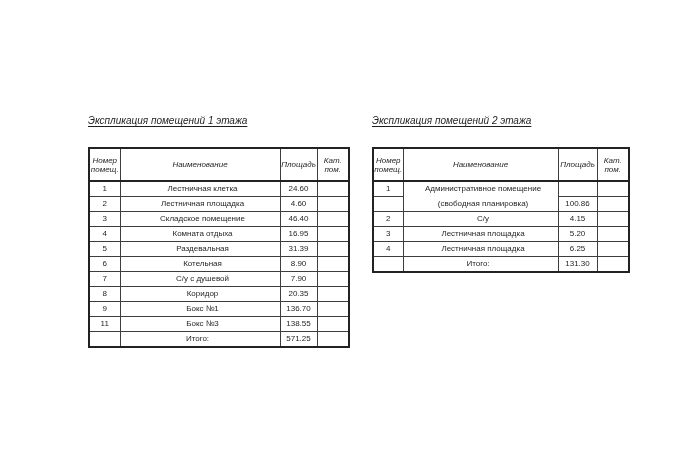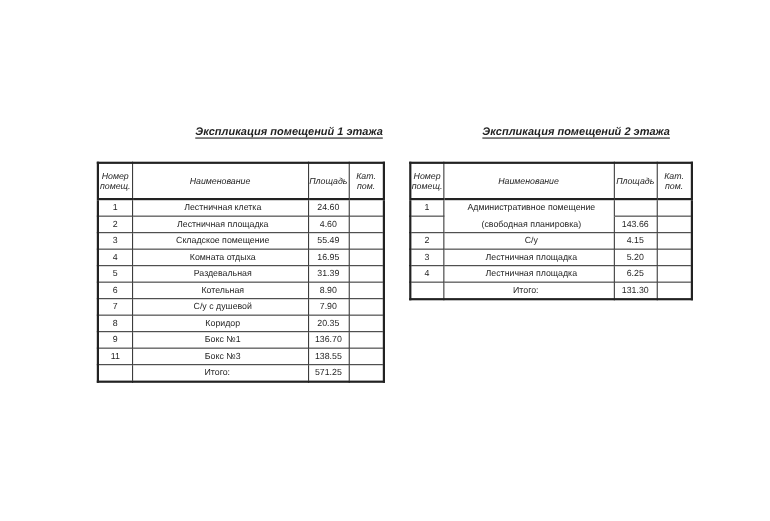--- a/index.html
+++ b/index.html
@@ -20,25 +20,25 @@
     position: absolute;
     top: 114px;
   }
   .table-block.floor1 { left: 88px;  width: 260px; }
   .table-block.floor2 { left: 372px; width: 237px; }
 
   .tbl-title {
     margin: 0;
     font-size: 10px;
     line-height: 13px;
-    font-weight: bold;
+    font-weight: normal;
     font-style: italic;
     text-decoration: underline;
     text-underline-offset: 2px;
-    text-align: right;
+    text-align: left;
     color: #1f1f1f;
     white-space: nowrap;
   }
 
   table.expl {
     border-collapse: collapse;
     table-layout: fixed;
     margin-top: 20px;
     border: 2px solid #222222;
     width: 100%;
@@ -123,21 +123,21 @@
         </tr>
         <tr>
           <td>2</td>
           <td class="name">Лестничная площадка</td>
           <td>4.60</td>
           <td></td>
         </tr>
         <tr>
           <td>3</td>
           <td class="name">Складское помещение</td>
-          <td>55.49</td>
+          <td>46.40</td>
           <td></td>
         </tr>
         <tr>
           <td>4</td>
           <td class="name">Комната отдыха</td>
           <td>16.95</td>
           <td></td>
         </tr>
         <tr>
           <td>5</td>
@@ -205,21 +205,21 @@
       <tbody>
         <tr>
           <td>1</td>
           <td class="name merge-bottom">Административное помещение</td>
           <td></td>
           <td></td>
         </tr>
         <tr>
           <td></td>
           <td class="name merge-top">(свободная планировка)</td>
-          <td>143.66</td>
+          <td>100.86</td>
           <td></td>
         </tr>
         <tr>
           <td>2</td>
           <td class="name">С/у</td>
           <td>4.15</td>
           <td></td>
         </tr>
         <tr>
           <td>3</td>

